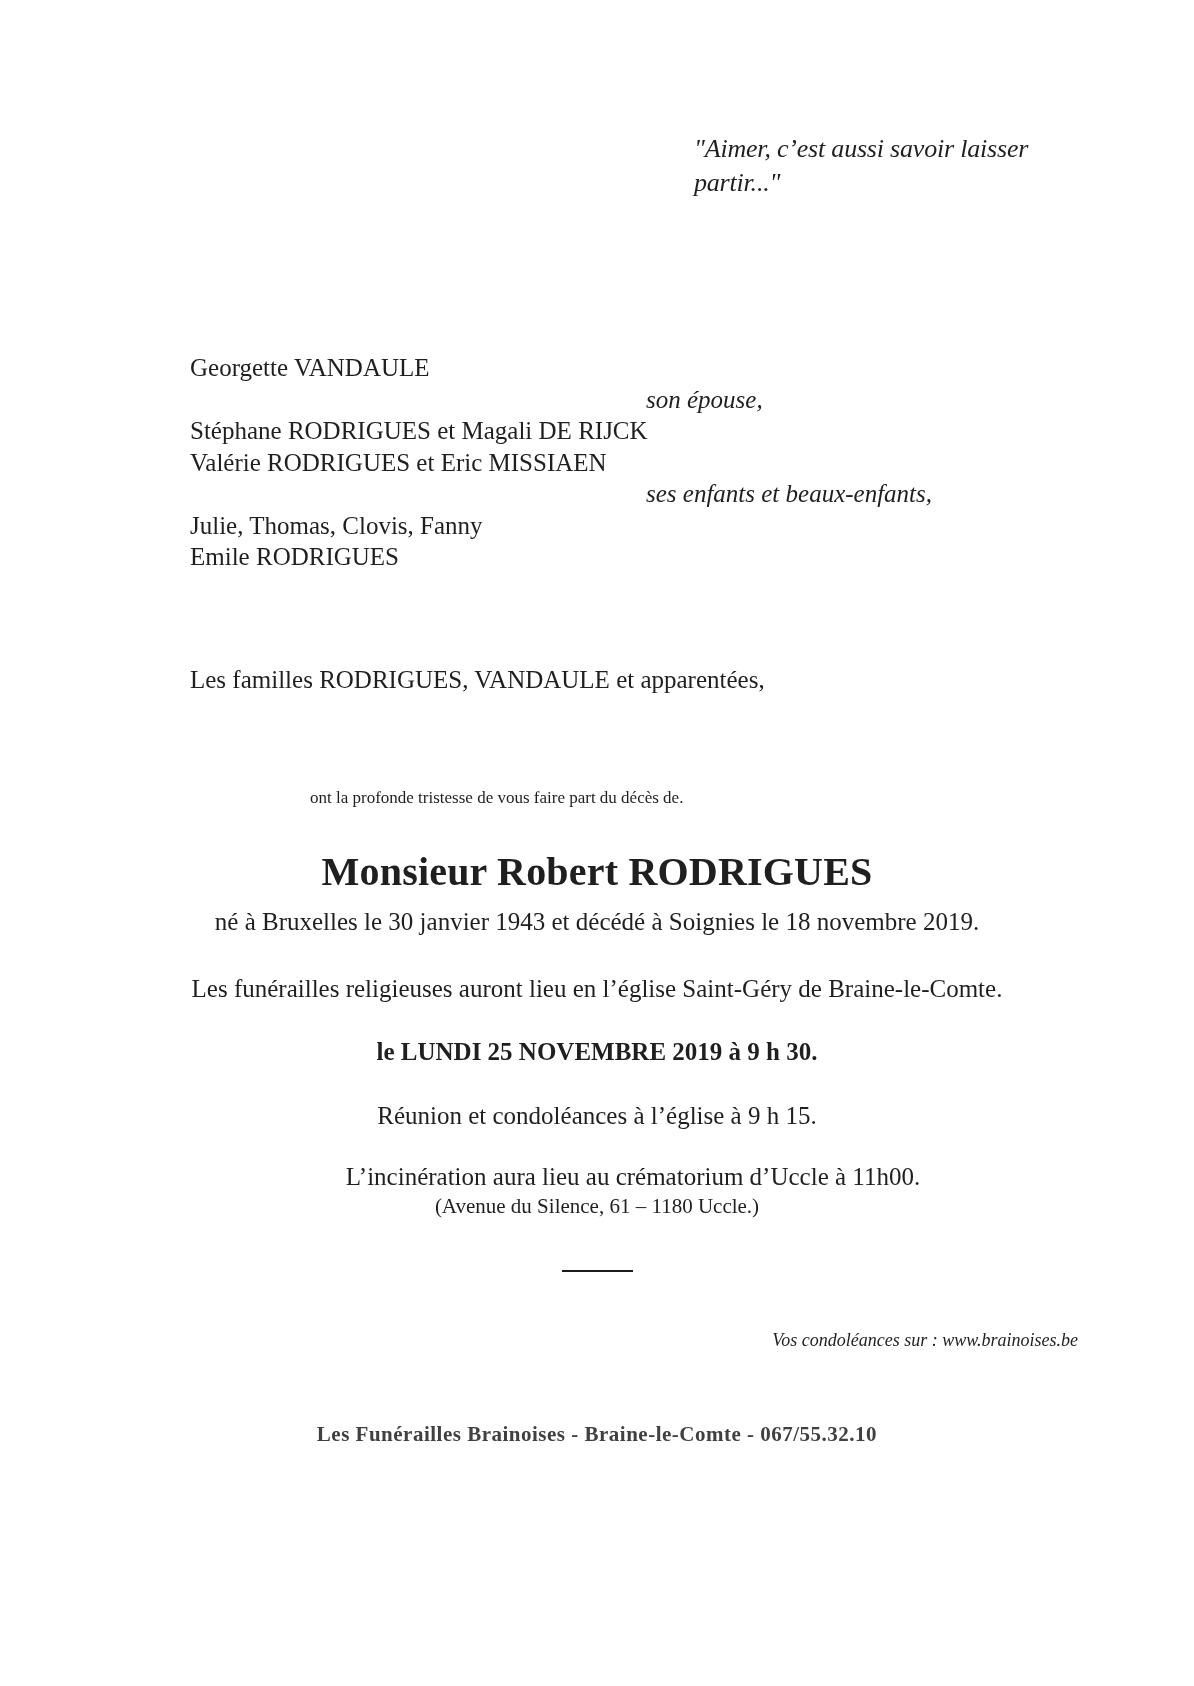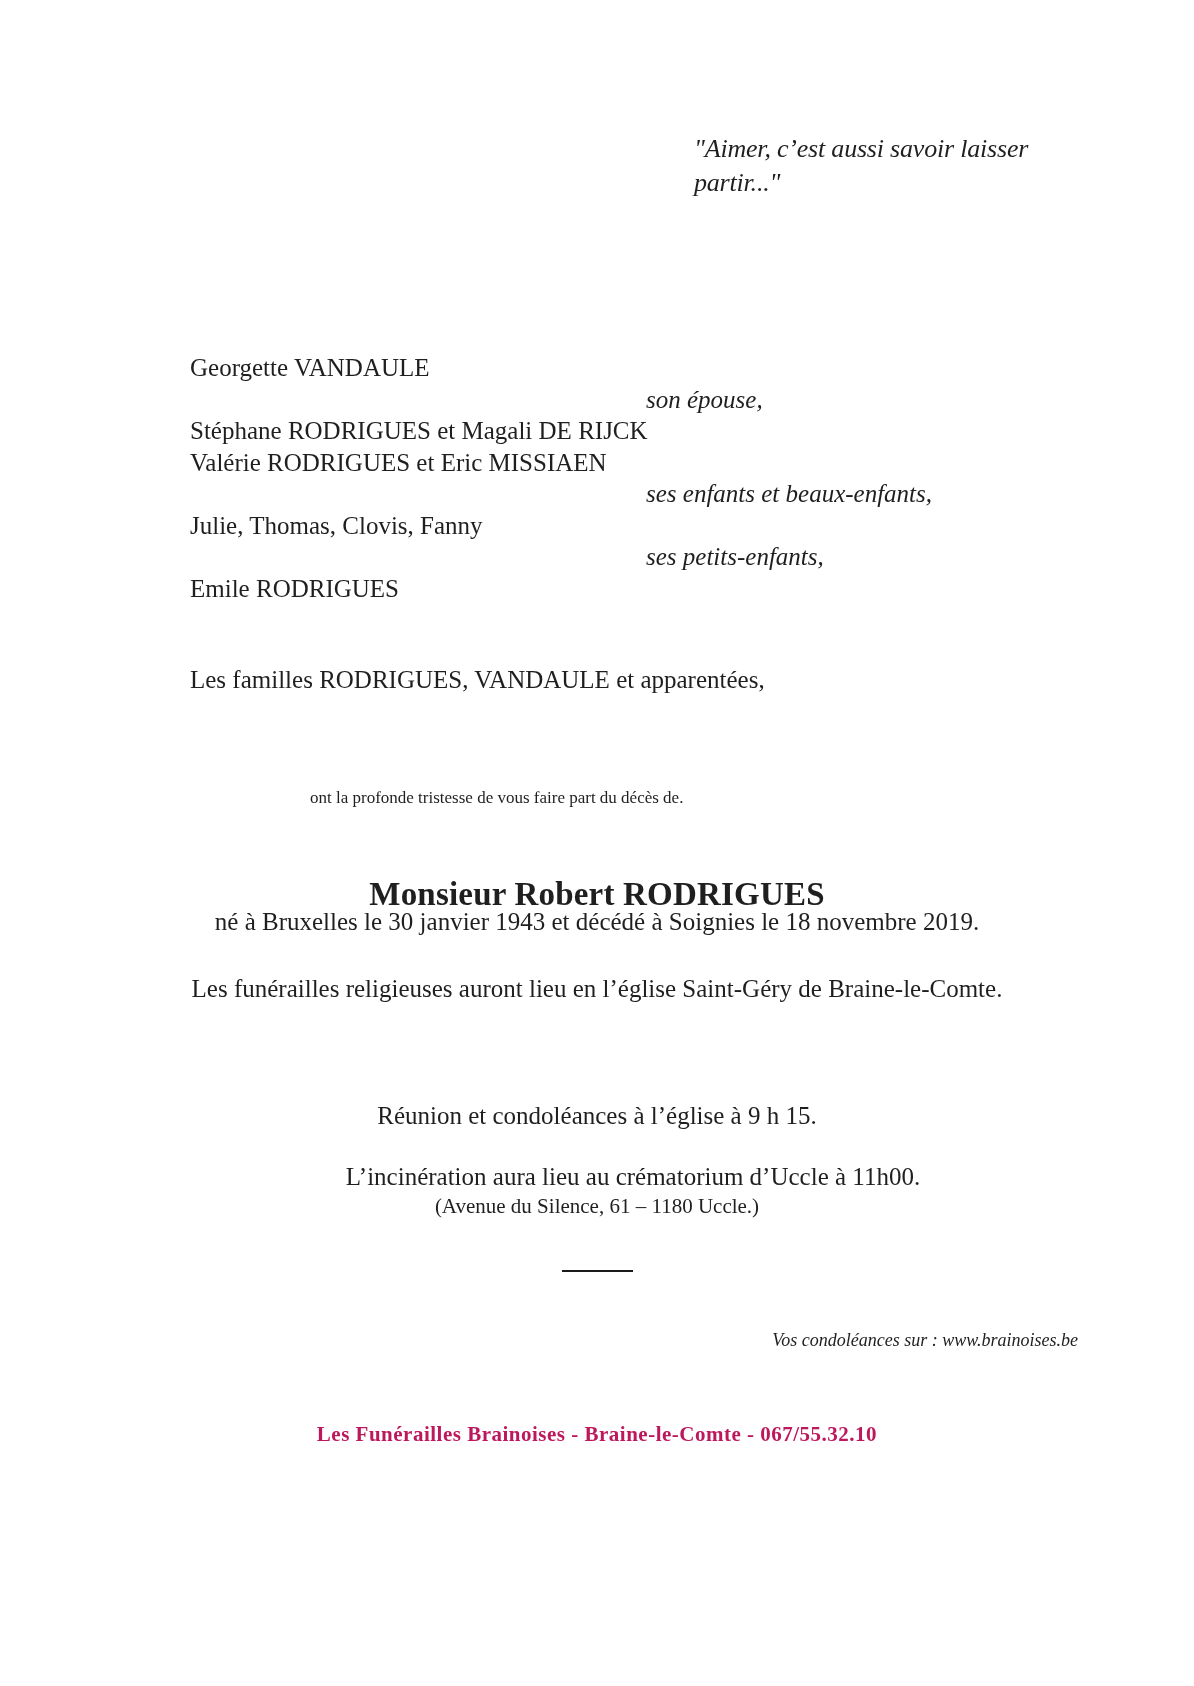--- a/index.html
+++ b/index.html
@@ -53,24 +53,23 @@
     margin-top: 24px;
   }
 
   .centered {
     left: 0;
     width: 100%;
     text-align: center;
   }
   .deceased-name {
     top: 848px;
-    font-size: 33px;
+    font-size: 40px;
     font-weight: bold;
     letter-spacing: 0.2px;
-    margin-top: 28px;
   }
   .life-dates   { top: 908px;  font-size: 25px; }
   .ceremony     { top: 975px;  font-size: 25px; }
   .ceremony-date{ top: 1038px; font-size: 25px; font-weight: bold; }
   .gathering    { top: 1102px; font-size: 25px; }
   .cremation    { top: 1163px; font-size: 25px; padding-left: 36px; }
   .crem-address { top: 1194px; font-size: 21px; }
 
   .divider {
     left: 562px;
@@ -104,40 +103,40 @@
     <div>partir..."</div>
   </div>
 
   <div class="abs names-block">
     <div class="line-name">Georgette VANDAULE</div>
     <div class="line-relation">son épouse,</div>
     <div class="line-name">Stéphane RODRIGUES et Magali DE RIJCK</div>
     <div class="line-name">Valérie RODRIGUES et Eric MISSIAEN</div>
     <div class="line-relation">ses enfants et beaux-enfants,</div>
     <div class="line-name">Julie, Thomas, Clovis, Fanny</div>
-    <div class="line-relation">ses petits-enfants,</div>
     <div class="line-name">Emile RODRIGUES</div>
   </div>
 
   <div class="abs families-line">Les familles RODRIGUES, VANDAULE et apparentées,</div>
 
   <div class="abs intro-line">ont la profonde tristesse de vous faire part du décès de.</div>
 
   <div class="abs centered deceased-name">Monsieur Robert RODRIGUES</div>
 
   <div class="abs centered life-dates">né à Bruxelles le 30 janvier 1943 et décédé à Soignies le 18 novembre 2019.</div>
 
   <div class="abs centered ceremony">Les funérailles religieuses auront lieu en l’église Saint-Géry de Braine-le-Comte.</div>
 
+  <div class="abs centered ceremony-date">le LUNDI 25 NOVEMBRE 2019 à 9 h 30.</div>
 
   <div class="abs centered gathering">Réunion et condoléances à l’église à 9 h 15.</div>
 
   <div class="abs centered cremation">L’incinération aura lieu au crématorium d’Uccle à 11h00.</div>
 
   <div class="abs centered crem-address">(Avenue du Silence, 61 – 1180 Uccle.)</div>
 
   <div class="abs divider"></div>
 
   <div class="abs condolences-line">Vos condoléances sur : www.brainoises.be</div>
 
-  <div class="abs centered footer-line" style="color: #be185d;">Les Funérailles Brainoises - Braine-le-Comte - 067/55.32.10</div>
+  <div class="abs centered footer-line" style="color: #404040;">Les Funérailles Brainoises - Braine-le-Comte - 067/55.32.10</div>
 
 </div>
 
 </body></html>

